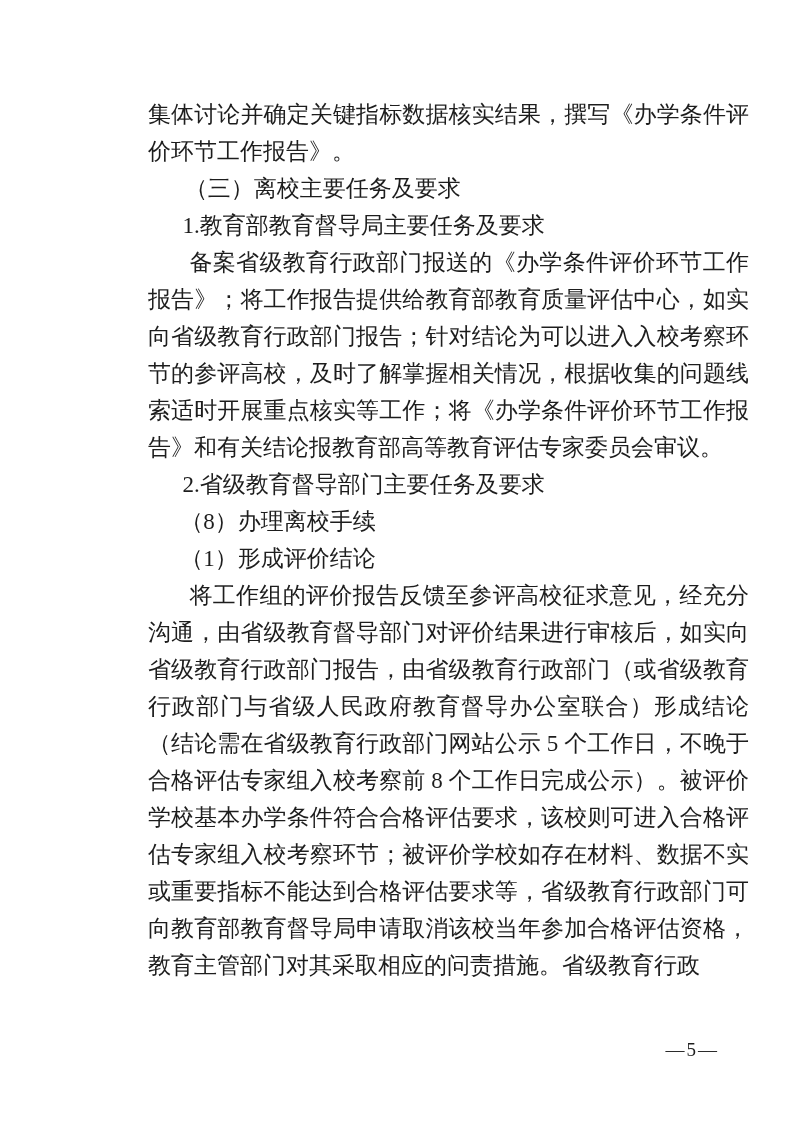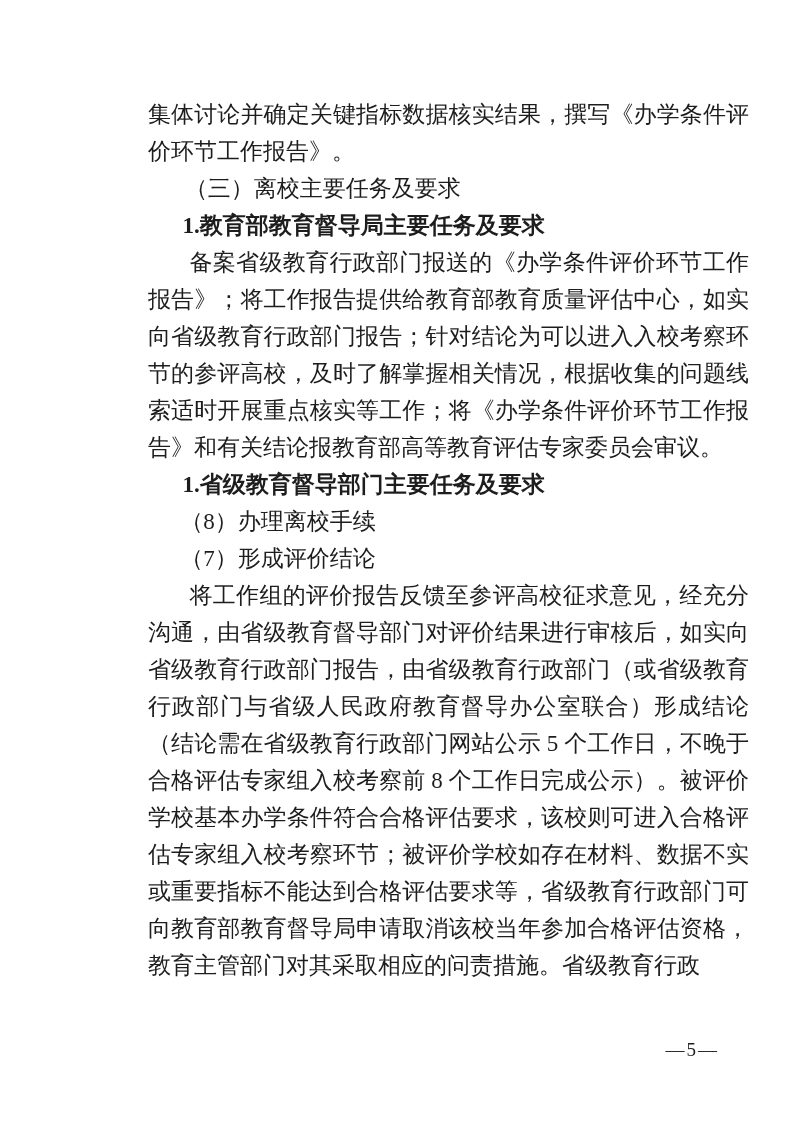--- a/index.html
+++ b/index.html
@@ -35,21 +35,21 @@
     text-indent: 1.8em;
   }
   .para-noindent {
     text-indent: 0;
   }
   .heading-section {
     font-weight: 400;
     text-indent: 1.6em;
   }
   .heading-numbered {
-    font-weight: 700;
+    font-weight: 400;
     text-indent: 1.5em;
   }
   .sub-item {
     text-indent: 1.4em;
   }
   .page-number {
     position: absolute;
     top: 1038px;
     right: 118px;
     font-size: 19px;
@@ -66,26 +66,26 @@
   <div class="text-block">
 
     <p class="para-noindent">集体讨论并确定关键指标数据核实结果，撰写《办学条件评价环节工作报告》。</p>
 
     <p class="heading-section">（三）离校主要任务及要求</p>
 
     <p class="heading-numbered">1.教育部教育督导局主要任务及要求</p>
 
     <p class="para-indent">备案省级教育行政部门报送的《办学条件评价环节工作报告》；将工作报告提供给教育部教育质量评估中心，如实向省级教育行政部门报告；针对结论为可以进入入校考察环节的参评高校，及时了解掌握相关情况，根据收集的问题线索适时开展重点核实等工作；将《办学条件评价环节工作报告》和有关结论报教育部高等教育评估专家委员会审议。</p>
 
-    <p class="heading-numbered">1.省级教育督导部门主要任务及要求</p>
+    <p class="heading-numbered">2.省级教育督导部门主要任务及要求</p>
 
     <p class="sub-item">（8）办理离校手续</p>
 
 
-    <p class="sub-item">（7）形成评价结论</p>
+    <p class="sub-item">（1）形成评价结论</p>
 
     <p class="para-indent">将工作组的评价报告反馈至参评高校征求意见，经充分沟通，由省级教育督导部门对评价结果进行审核后，如实向省级教育行政部门报告，由省级教育行政部门（或省级教育行政部门与省级人民政府教育督导办公室联合）形成结论（结论需在省级教育行政部门网站公示 5 个工作日，不晚于合格评估专家组入校考察前 8 个工作日完成公示）。被评价学校基本办学条件符合合格评估要求，该校则可进入合格评估专家组入校考察环节；被评价学校如存在材料、数据不实或重要指标不能达到合格评估要求等，省级教育行政部门可向教育部教育督导局申请取消该校当年参加合格评估资格，教育主管部门对其采取相应的问责措施。省级教育行政</p>
 
   </div>
 
   <div class="page-number">—5—</div>
 
 </div>
 
 </body></html>

